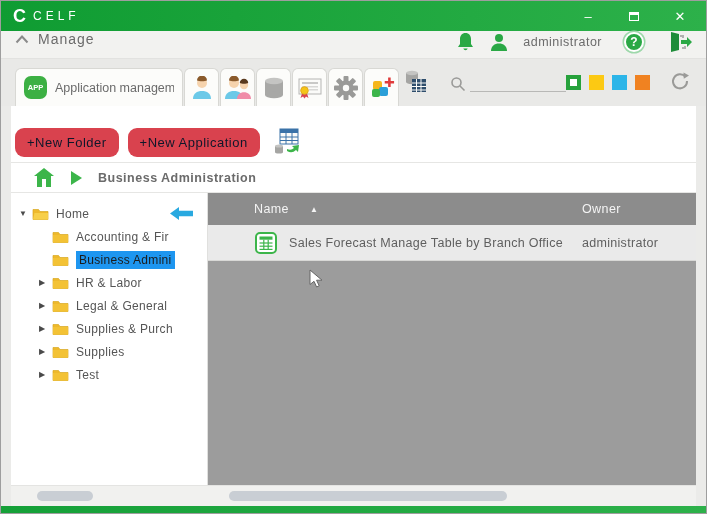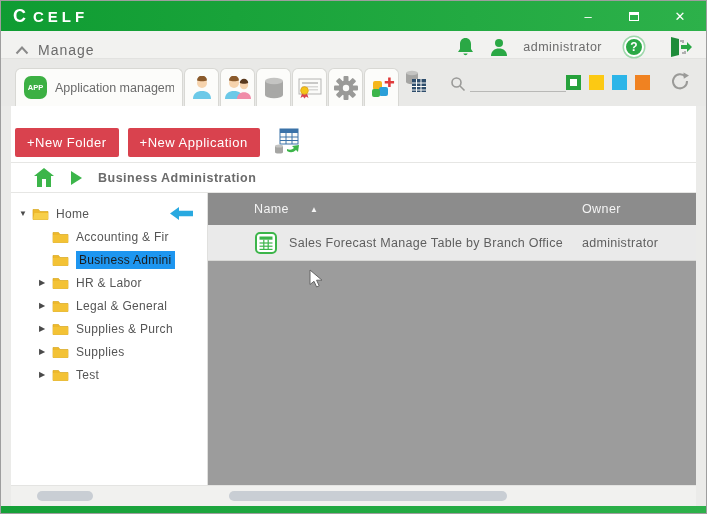--- a/index.html
+++ b/index.html
@@ -3,27 +3,27 @@
 <meta charset="utf-8">
 <style>
   * { box-sizing: border-box; margin: 0; padding: 0; }
   body { font-family: "Liberation Sans", sans-serif; background: #fff; }
   .window { width: 707px; height: 514px; border: 1px solid #9e9e9e; position: relative; overflow: hidden; background: #ebebe9; }
 
   
   .titlebar { height: 30px; background: linear-gradient(90deg,#0f9c32,#2db14a); display: flex; align-items: center; padding: 0 12px; }
   .logo { display: flex; align-items: center; gap: 7px; color: #fff; }
   .logo-mark { font-weight: bold; font-size: 18px; line-height: 1; }
-  .logo-text { font-weight: bold; font-size: 15px; letter-spacing: 4px; }
+  .logo-text { font-weight: normal; font-size: 12px; letter-spacing: 4px; }
   .win-controls { margin-left: auto; display: flex; align-items: center; gap: 30px; padding-right: 6px; }
   .win-btn { color: #fff; font-size: 13px; line-height: 1; cursor: default; display: flex; align-items: center; justify-content: center; width: 16px; height: 16px; }
   .max-box { width: 10px; height: 9px; border: 1.5px solid #fff; border-top-width: 3px; display: inline-block; }
 
   
-  .manage-bar { height: 28px; background: #f2f2f0; border-bottom: 1px solid #e2e2e0; display: flex; align-items: flex-end; padding: 0 14px; }
+  .manage-bar { height: 28px; background: #f2f2f0; border-bottom: 1px solid #e2e2e0; display: flex; align-items: flex-start; padding: 0 14px; }
   .manage-left { display: flex; align-items: center; gap: 9px; }
   .manage-title { color: #6b6b6b; font-size: 14px; letter-spacing: 1px; }
   .manage-right { margin-left: auto; display: flex; align-items: center; gap: 14px; }
   .username { color: #6b6b6b; font-size: 12.5px; letter-spacing: .5px; margin-right: 8px; }
   .help-badge { width: 20px; height: 20px; border-radius: 50%; background: #2aa845; color: #fff; font-weight: bold; font-size: 12px; display: flex; align-items: center; justify-content: center; border: 2px solid #fff; box-shadow: 0 0 0 1.5px #9ed8ab; margin-right: 10px; }
 
   
   .tab-strip { height: 47px; background: #e9e9e7; display: flex; align-items: flex-end; padding: 0 14px; }
   .tab { background: #fcfcfa; border: 1px solid #d8d8d4; border-bottom: none; border-radius: 6px 6px 0 0; height: 38px; display: flex; align-items: center; justify-content: center; margin-right: 1px; }
   .tab-main { width: 168px; gap: 8px; padding: 0 8px; justify-content: flex-start; }
@@ -39,21 +39,21 @@
   .sq-yellow { background: #fcc913; }
   .sq-blue { background: #2cb5e8; }
   .sq-orange { background: #f08221; }
   .refresh { align-self: center; margin-left: 20px; margin-right: 2px; }
 
   
   .main { height: 402px; padding: 0 10px; background: #ebebe9; }
   .main-inner { background: #fff; height: 100%; display: flex; flex-direction: column; }
 
   .toolbar { height: 56px; display: flex; align-items: flex-end; gap: 9px; padding: 0 0 5px 4px; }
-  .btn-red { background: #d9424e; color: #ffffff; font-size: 13px; font-family: "Liberation Sans", sans-serif; padding: 7px 12px; border: none; border-radius: 2px; letter-spacing: .5px; cursor: pointer; }
+  .btn-red { background: #d9424e; color: #0f172a; font-size: 13px; font-family: "Liberation Sans", sans-serif; padding: 7px 12px; border: none; border-radius: 9px; letter-spacing: .5px; cursor: pointer; }
   .import-btn { margin-left: 4px; margin-bottom: -2px; }
 
   .breadcrumb { height: 31px; border-top: 1px solid #e6e6e4; border-bottom: 1px solid #e6e6e4; display: flex; align-items: center; gap: 16px; padding-left: 22px; font-weight: bold; }
   .crumb-text { font-size: 12.5px; color: #6b6b6b; letter-spacing: .5px; }
   .play-tri { width: 0; height: 0; border-left: 11px solid #3cb54a; border-top: 7px solid transparent; border-bottom: 7px solid transparent; }
 
   .panes { flex: 1; display: flex; min-height: 0; }
   .tree-pane { width: 197px; border-right: 1px solid #e0e0de; padding-top: 9px; position: relative; overflow: hidden; flex: none; }
   .tree-item { height: 23px; display: flex; align-items: center; font-size: 12px; color: #555; padding-left: 8px; white-space: nowrap; cursor: default; }
   .tree-item.lvl1 { padding-left: 28px; }

